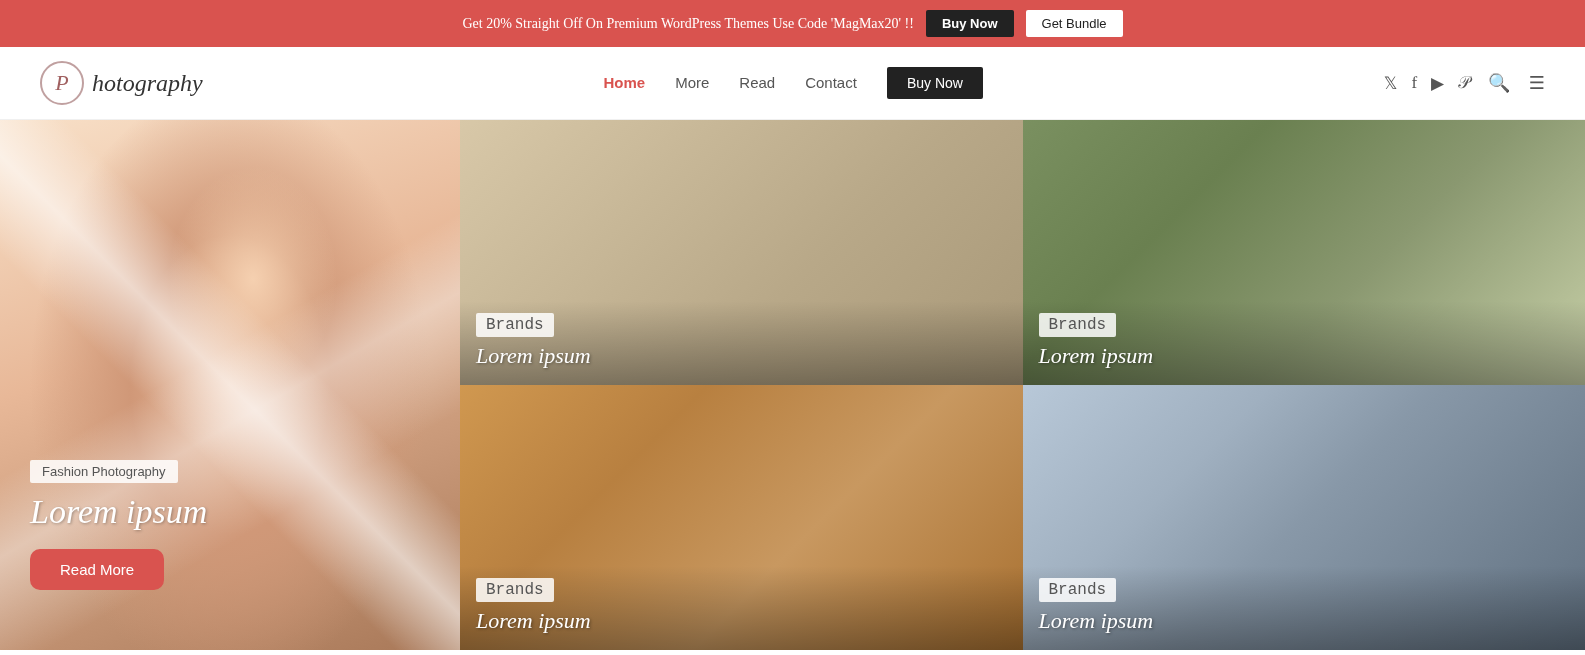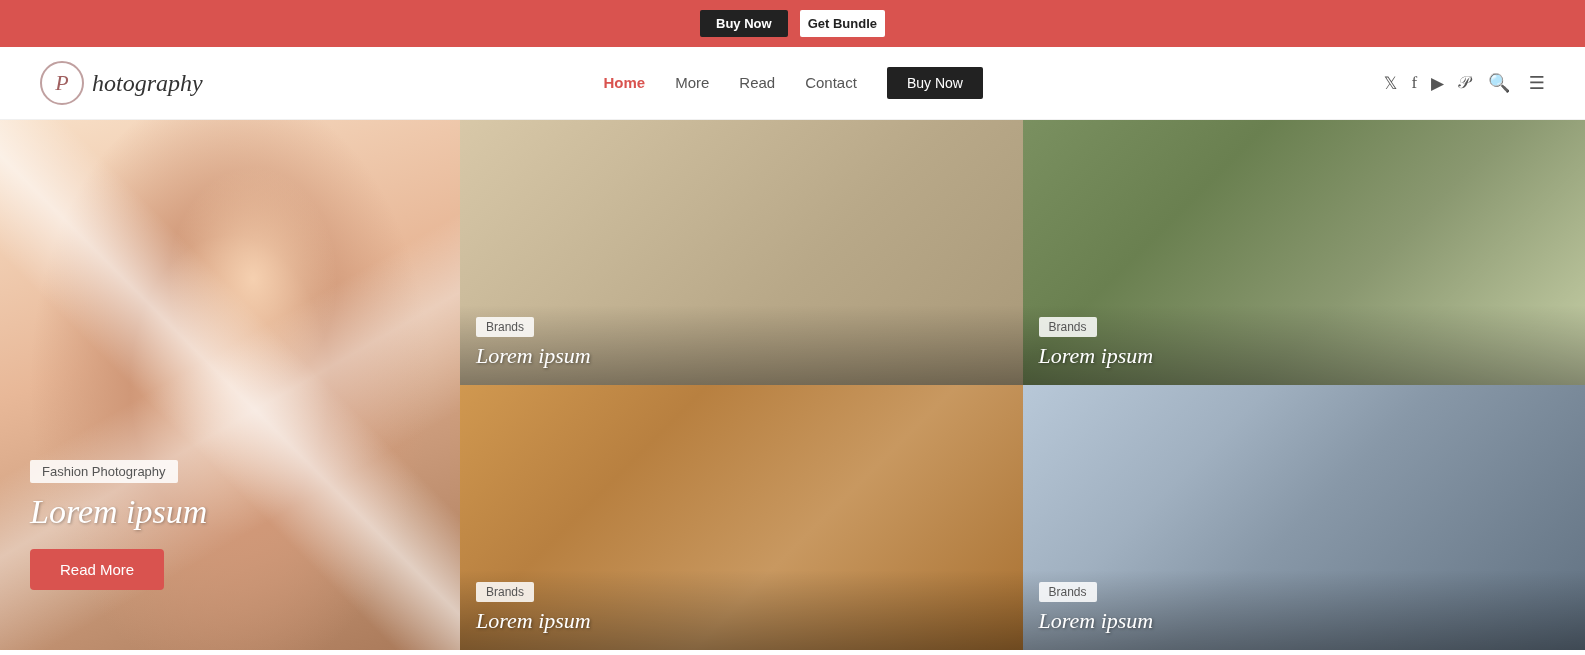--- a/index.html
+++ b/index.html
@@ -24,24 +24,24 @@
       padding: 6px 16px;
       font-size: 13px;
       cursor: pointer;
       font-weight: bold;
       border-radius: 2px;
     }
     .top-banner .get-bundle-btn {
       background: #fff;
       color: #222;
       border: none;
-      padding: 6px 8px;
+      padding: 6px 16px;
       font-size: 13px;
       cursor: pointer;
-      font-weight: bold;
+      font-weight: normal;
       border-radius: 2px;
     }
 
     
     .header {
       display: flex;
       align-items: center;
       justify-content: space-between;
       padding: 14px 40px;
       background: #fff;
@@ -183,21 +183,21 @@
       margin-bottom: 18px;
       text-shadow: 1px 1px 3px rgba(0,0,0,0.3);
     }
     .read-more-btn {
       background: #d9534f;
       color: #fff;
       border: none;
       padding: 12px 30px;
       font-size: 15px;
       cursor: pointer;
-      border-radius: 4px;
+      border-radius: 10px;
       font-family: Arial, sans-serif;
     }
 
     
     .grid-img {
       position: relative;
       overflow: hidden;
       min-height: 260px;
     }
     .grid-img-bg {
@@ -227,26 +227,26 @@
       position: absolute;
       bottom: 0;
       left: 0;
       right: 0;
       padding: 12px 16px 16px;
       background: linear-gradient(transparent, rgba(0,0,0,0.35));
     }
     .brands-badge {
       background: rgba(255,255,255,0.85);
       color: #555;
-      font-size: 12px;
+      font-size: 16px;
       padding: 3px 10px;
       border-radius: 2px;
       display: inline-block;
       margin-bottom: 6px;
-      font-family: Liberation Sans, sans-serif;
+      font-family: Liberation Mono, monospace;
     }
     .grid-title {
       font-size: 22px;
       color: #fff;
       font-style: italic;
       font-family: Georgia, serif;
       text-shadow: 1px 1px 3px rgba(0,0,0,0.4);
     }
 
     .pink-bg-block {
@@ -270,20 +270,21 @@
       background: 
         linear-gradient(45deg, transparent 40%, rgba(255,255,255,0.6) 50%, transparent 60%),
         linear-gradient(-30deg, transparent 30%, rgba(255,255,255,0.4) 45%, transparent 55%);
       pointer-events: none;
     }
   </style>
 </head>
 <body>
 
 <div class="top-banner">
+  <span>Get 20% Straight Off On Premium WordPress Themes Use Code 'MagMax20' !!</span>
   <button class="buy-now-btn">Buy Now</button>
   <button class="get-bundle-btn">Get Bundle</button>
 </div>
 
 <header class="header">
   <a class="logo-area" href="#">
     <div class="logo-circle">
       <span>P</span>
     </div>
     <span class="logo-text">hotography</span>

